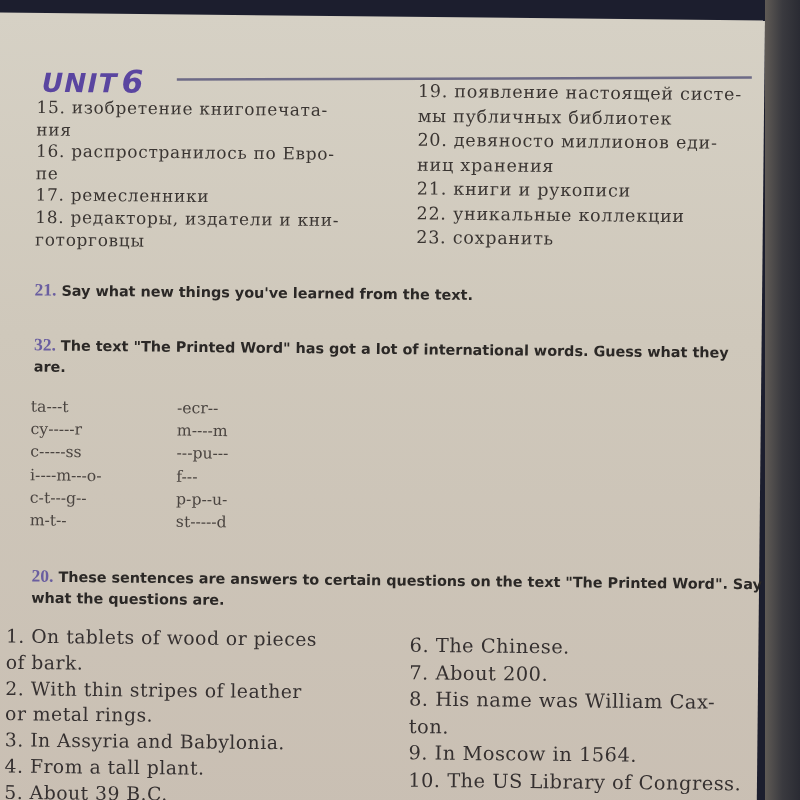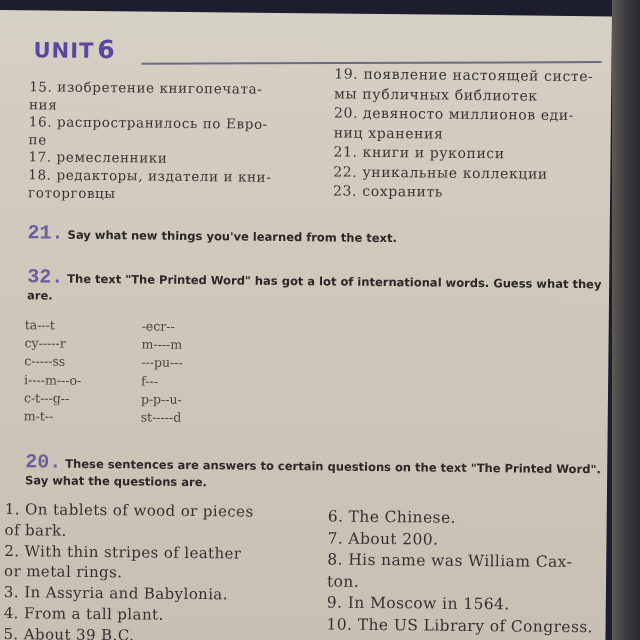--- a/index.html
+++ b/index.html
@@ -11,35 +11,35 @@
     .page {
       position:absolute; left:0; top:10px; width:612px; height:640px;
       background:linear-gradient(180deg,#d6d1c5 0%,#cfc8bb 40%,#c9bfb3 100%);
       transform:rotate(0.6deg); transform-origin:0 0;
     }
     .gutter {
       position:absolute; right:0; top:0; width:28px; height:640px;
       background:linear-gradient(90deg,#5f5a55 0%,#3a3a3f 50%,#2a2b33 100%);
     }
     .unit-heading {
-      position:absolute; left:34px; top:24px;
-      font-family:"DejaVu Sans", sans-serif; font-weight:bold; 
+      position:absolute; left:34px; top:40px;
+      font-family:"DejaVu Sans", sans-serif; font-weight:bold; font-style:italic;
       color:#5a45a0; font-size:21px; letter-spacing:1px;
     }
     .unit-heading .num { font-size:25px; margin-left:3px; }
     .unit-rule {
       position:absolute; left:142px; top:48px; width:460px; height:2px;
       background:#6d6a86; transform:rotate(-0.8deg);
     }
     .col { position:absolute; color:#3a3532; font-size:13.5px; line-height:17.6px; letter-spacing:0.6px; }
     .col-ru-left { left:30px; top:68px; width:270px; }
     .col-ru-right { left:335px; top:51px; width:280px; font-size:14px; line-height:19.5px; }
     .line { white-space:nowrap; }
     .exercise { position:absolute; left:30px; color:#2b2826; font-family:"DejaVu Sans", sans-serif; font-weight:bold; font-size:11.5px; line-height:17px; }
-    .ex-num { color:#6a5ea0; font-size:20px; font-family:Liberation Mono, monospace; margin-right:4px; }
+    .ex-num { color:#6a5ea0; font-size:14px; font-family:Liberation Serif, serif; margin-right:4px; }
     .ex21 { top:214px; width:560px; }
     .ex22 { top:258px; width:580px; }
     .ex23 { top:443px; width:600px; }
     .words { position:absolute; top:306px; color:#4a4440; font-size:12.5px; line-height:18.2px; }
     .words-c1 { left:28px; }
     .words-c2 { left:145px; }
     .words-c3 { left:253px; }
     .answers { position:absolute; color:#353030; font-size:15px; line-height:20.8px; letter-spacing:0.4px; }
     .answers-left { left:10px; top:489px; width:300px; }
     .answers-right { left:333px; top:493px; width:320px; font-size:15.5px; line-height:21.5px; }

